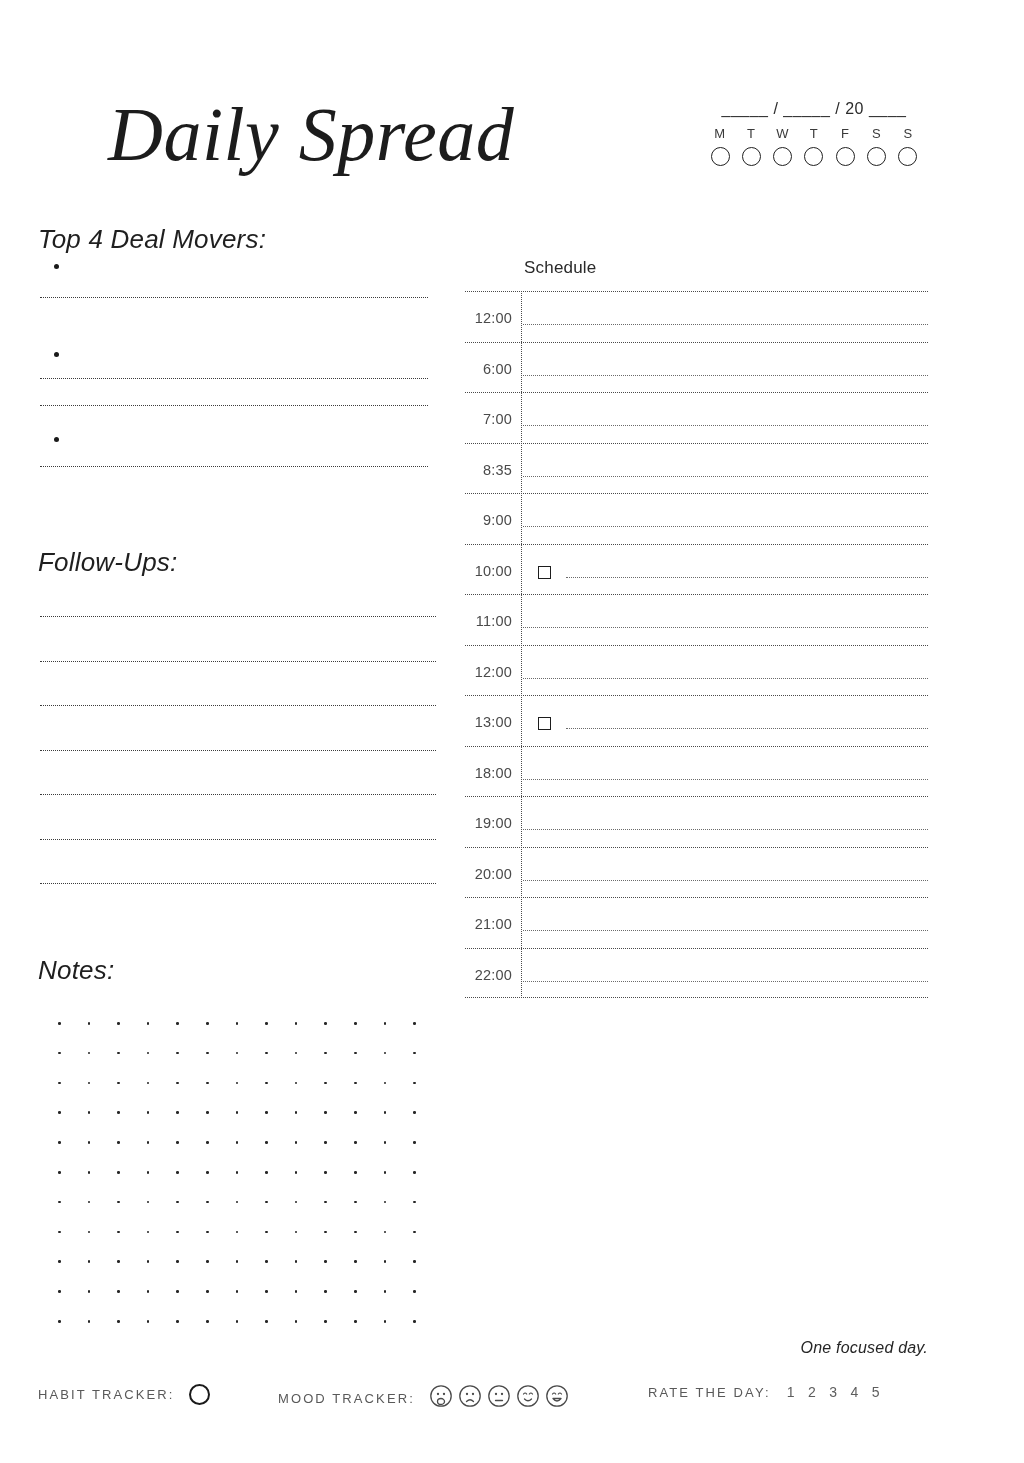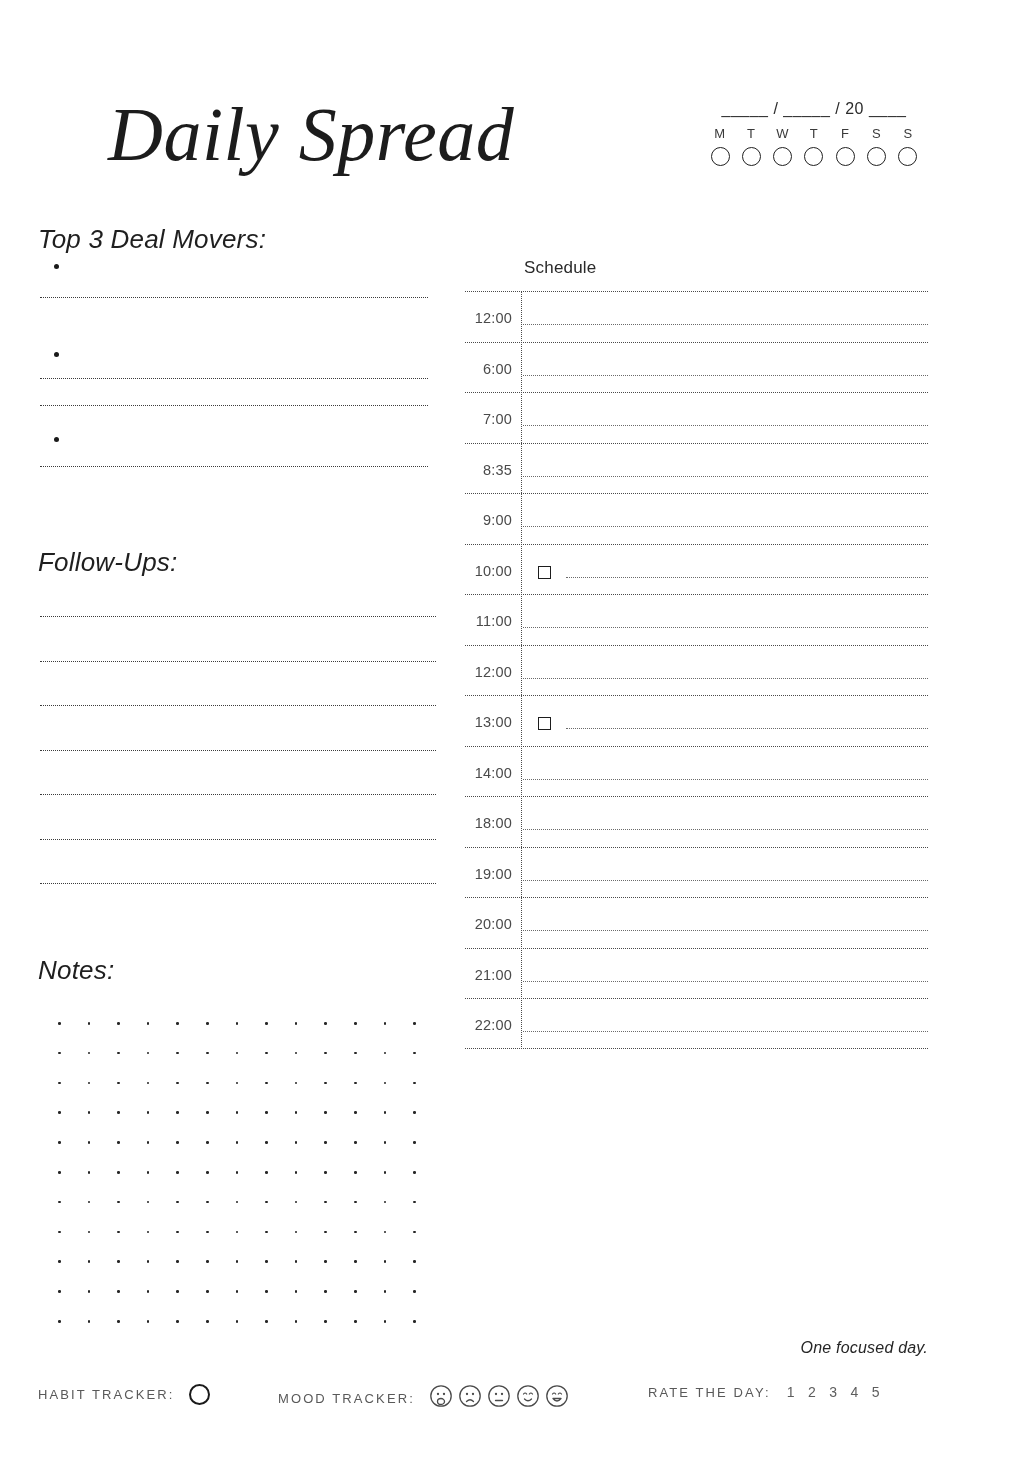--- a/index.html
+++ b/index.html
@@ -263,21 +263,21 @@
           <div class="dow-letter">S</div>
           <div class="dow-circle"></div>
         </div>
         <div class="dow-cell">
           <div class="dow-letter">S</div>
           <div class="dow-circle"></div>
         </div>
       </div>
   </div>
 
-  <div class="sec-heading" style="left:38px; top:224px;">Top 3 Deal Movers:</div>
+  <div class="sec-heading" style="left:38px; top:224px;">Top 4 Deal Movers:</div>
 
   <div id="top-movers-lines">
       <div class="bullet" style="left: 54px; top: 264px;"></div>
       <div class="bullet" style="left: 54px; top: 352px;"></div>
       <div class="bullet" style="left: 54px; top: 437px;"></div>
       <div class="dotline" style="left: 40px; width: 388px; top: 297px;"></div>
       <div class="dotline" style="left: 40px; width: 388px; top: 378px;"></div>
       <div class="dotline" style="left: 40px; width: 388px; top: 405px;"></div>
       <div class="dotline" style="left: 40px; width: 388px; top: 466px;"></div>
     </div>
@@ -479,24 +479,20 @@
         <div class="hour-row">
           <div class="hour-label">12:00</div>
           <div class="hour-writeline"></div>
         </div>
         <div class="hour-row">
           <div class="hour-label">13:00</div>
           <div class="hour-check"></div>
           <div class="hour-writeline indented"></div>
         </div>
         <div class="hour-row">
-          <div class="hour-label">14:00</div>
-          <div class="hour-writeline"></div>
-        </div>
-        <div class="hour-row">
           <div class="hour-label">18:00</div>
           <div class="hour-writeline"></div>
         </div>
         <div class="hour-row">
           <div class="hour-label">19:00</div>
           <div class="hour-writeline"></div>
         </div>
         <div class="hour-row">
           <div class="hour-label">20:00</div>
           <div class="hour-writeline"></div>

